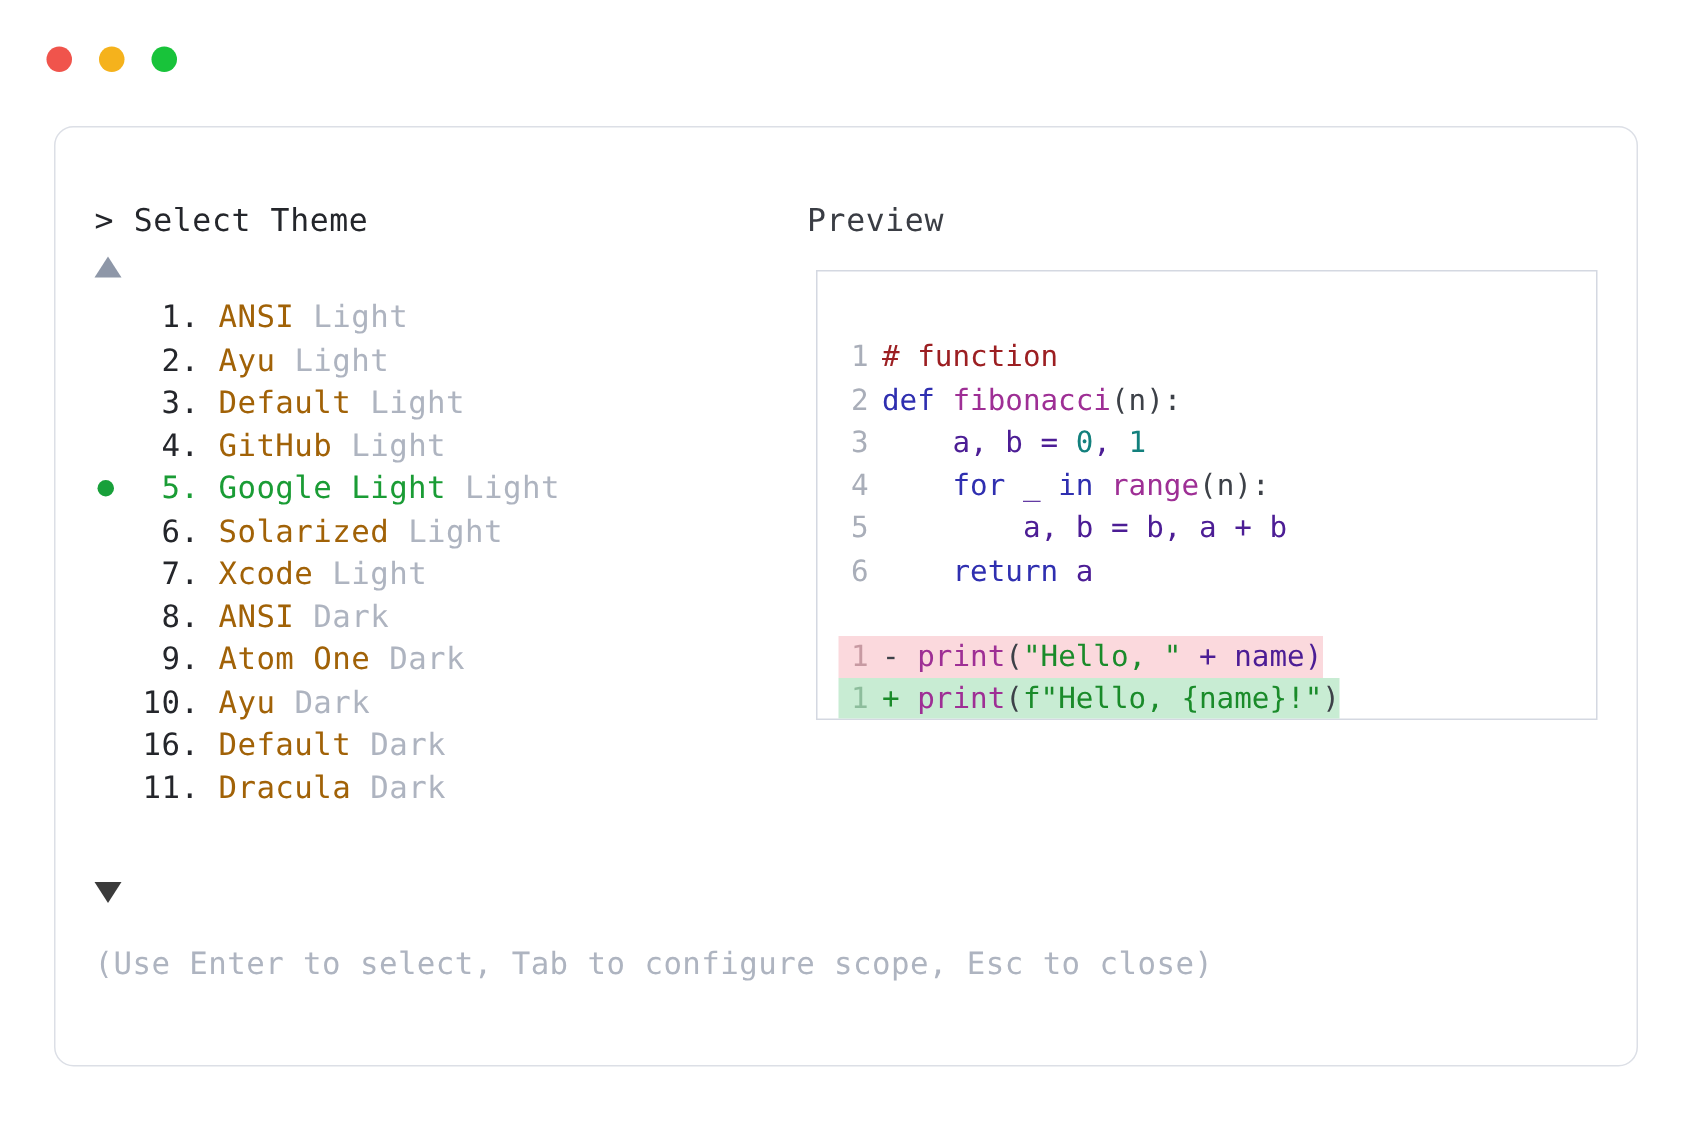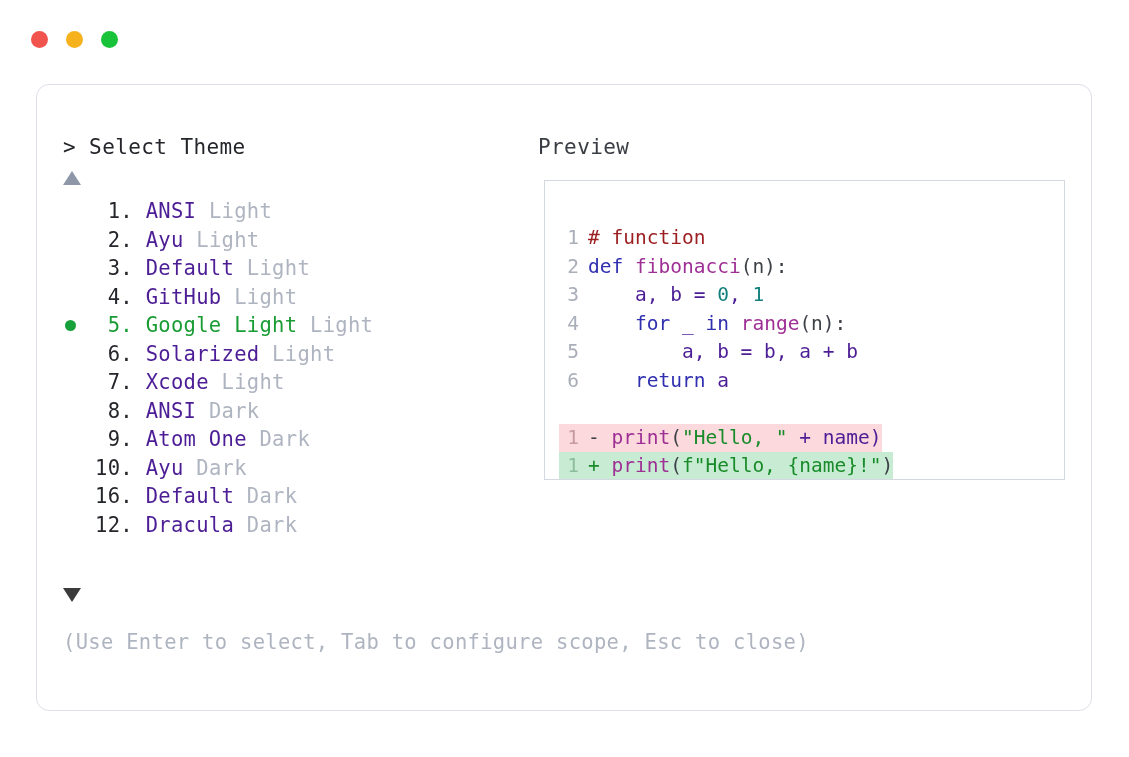--- a/index.html
+++ b/index.html
@@ -111,21 +111,21 @@
     background: #18a03a;
     display: block;
   }
   .row-num {
     width: 44px;
     flex: 0 0 44px;
     text-align: right;
     color: #24262b;
   }
   .row-dot-sp { color: #24262b; }
-  .row-name { color: #4c1d95; }
+  .row-name { color: #a16207; }
   .row-variant { color: #aeb4c0; }
 
   .theme-row.selected .row-num,
   .theme-row.selected .row-dot-sp,
   .theme-row.selected .row-name { color: #1a9c35; }
   .theme-row.selected .row-variant { color: #aeb4c0; }
 
   
   .code-panel {
     position: absolute;
@@ -206,21 +206,21 @@
         <div class="theme-row"><span class="row-bullet"></span><span class="row-num"> 2.</span><span class="row-dot-sp"> </span><span class="row-name">Ayu</span><span> </span><span class="row-variant">Light</span></div>
         <div class="theme-row"><span class="row-bullet"></span><span class="row-num"> 3.</span><span class="row-dot-sp"> </span><span class="row-name">Default</span><span> </span><span class="row-variant">Light</span></div>
         <div class="theme-row"><span class="row-bullet"></span><span class="row-num"> 4.</span><span class="row-dot-sp"> </span><span class="row-name">GitHub</span><span> </span><span class="row-variant">Light</span></div>
         <div class="theme-row selected"><span class="row-bullet"><span class="bull"></span></span><span class="row-num"> 5.</span><span class="row-dot-sp"> </span><span class="row-name">Google Light</span><span> </span><span class="row-variant">Light</span></div>
         <div class="theme-row"><span class="row-bullet"></span><span class="row-num"> 6.</span><span class="row-dot-sp"> </span><span class="row-name">Solarized</span><span> </span><span class="row-variant">Light</span></div>
         <div class="theme-row"><span class="row-bullet"></span><span class="row-num"> 7.</span><span class="row-dot-sp"> </span><span class="row-name">Xcode</span><span> </span><span class="row-variant">Light</span></div>
         <div class="theme-row"><span class="row-bullet"></span><span class="row-num"> 8.</span><span class="row-dot-sp"> </span><span class="row-name">ANSI</span><span> </span><span class="row-variant">Dark</span></div>
         <div class="theme-row"><span class="row-bullet"></span><span class="row-num"> 9.</span><span class="row-dot-sp"> </span><span class="row-name">Atom One</span><span> </span><span class="row-variant">Dark</span></div>
         <div class="theme-row"><span class="row-bullet"></span><span class="row-num">10.</span><span class="row-dot-sp"> </span><span class="row-name">Ayu</span><span> </span><span class="row-variant">Dark</span></div>
         <div class="theme-row"><span class="row-bullet"></span><span class="row-num">16.</span><span class="row-dot-sp"> </span><span class="row-name">Default</span><span> </span><span class="row-variant">Dark</span></div>
-        <div class="theme-row"><span class="row-bullet"></span><span class="row-num">12.</span><span class="row-dot-sp"> </span><span class="row-name">Dracula</span><span> </span><span class="row-variant">Dark</span></div>
+        <div class="theme-row"><span class="row-bullet"></span><span class="row-num">11.</span><span class="row-dot-sp"> </span><span class="row-name">Dracula</span><span> </span><span class="row-variant">Dark</span></div>
       </div>
 
     <div class="code-panel">
       <div class="code-inner" id="code-inner"><span class="code-line"><span class="ln">1</span><span class="tk-comment"># function</span></span><span class="code-line"><span class="ln">2</span><span class="tk-keyword">def </span><span class="tk-func">fibonacci</span><span class="tk-punct">(n):</span></span><span class="code-line"><span class="ln">3</span><span class="tk-plain">    a, b = </span><span class="tk-number">0</span><span class="tk-plain">, </span><span class="tk-number">1</span></span><span class="code-line"><span class="ln">4</span><span class="tk-plain">    </span><span class="tk-keyword">for</span><span class="tk-plain"> _ </span><span class="tk-keyword">in</span><span class="tk-plain"> </span><span class="tk-func">range</span><span class="tk-punct">(n):</span></span><span class="code-line"><span class="ln">5</span><span class="tk-plain">        a, b = b, a + b</span></span><span class="code-line"><span class="ln">6</span><span class="tk-plain">    </span><span class="tk-keyword">return</span><span class="tk-plain"> a</span></span><span class="blank-line"> </span><span class="diff-row diff-del"><span class="ln">1</span><span class="mark-del">- </span><span class="tk-func">print</span><span class="tk-punct">(</span><span class="tk-string">"Hello, "</span><span class="tk-plain"> + name)</span></span><span class="diff-row diff-add"><span class="ln">1</span><span class="mark-add">+ </span><span class="tk-func">print</span><span class="tk-punct">(</span><span class="tk-string">f"Hello, {name}!"</span><span class="tk-punct">)</span></span></div>
     </div>
 
     <div class="hint">(Use Enter to select, Tab to configure scope, Esc to close)</div>
 
   </div>
 </div>

